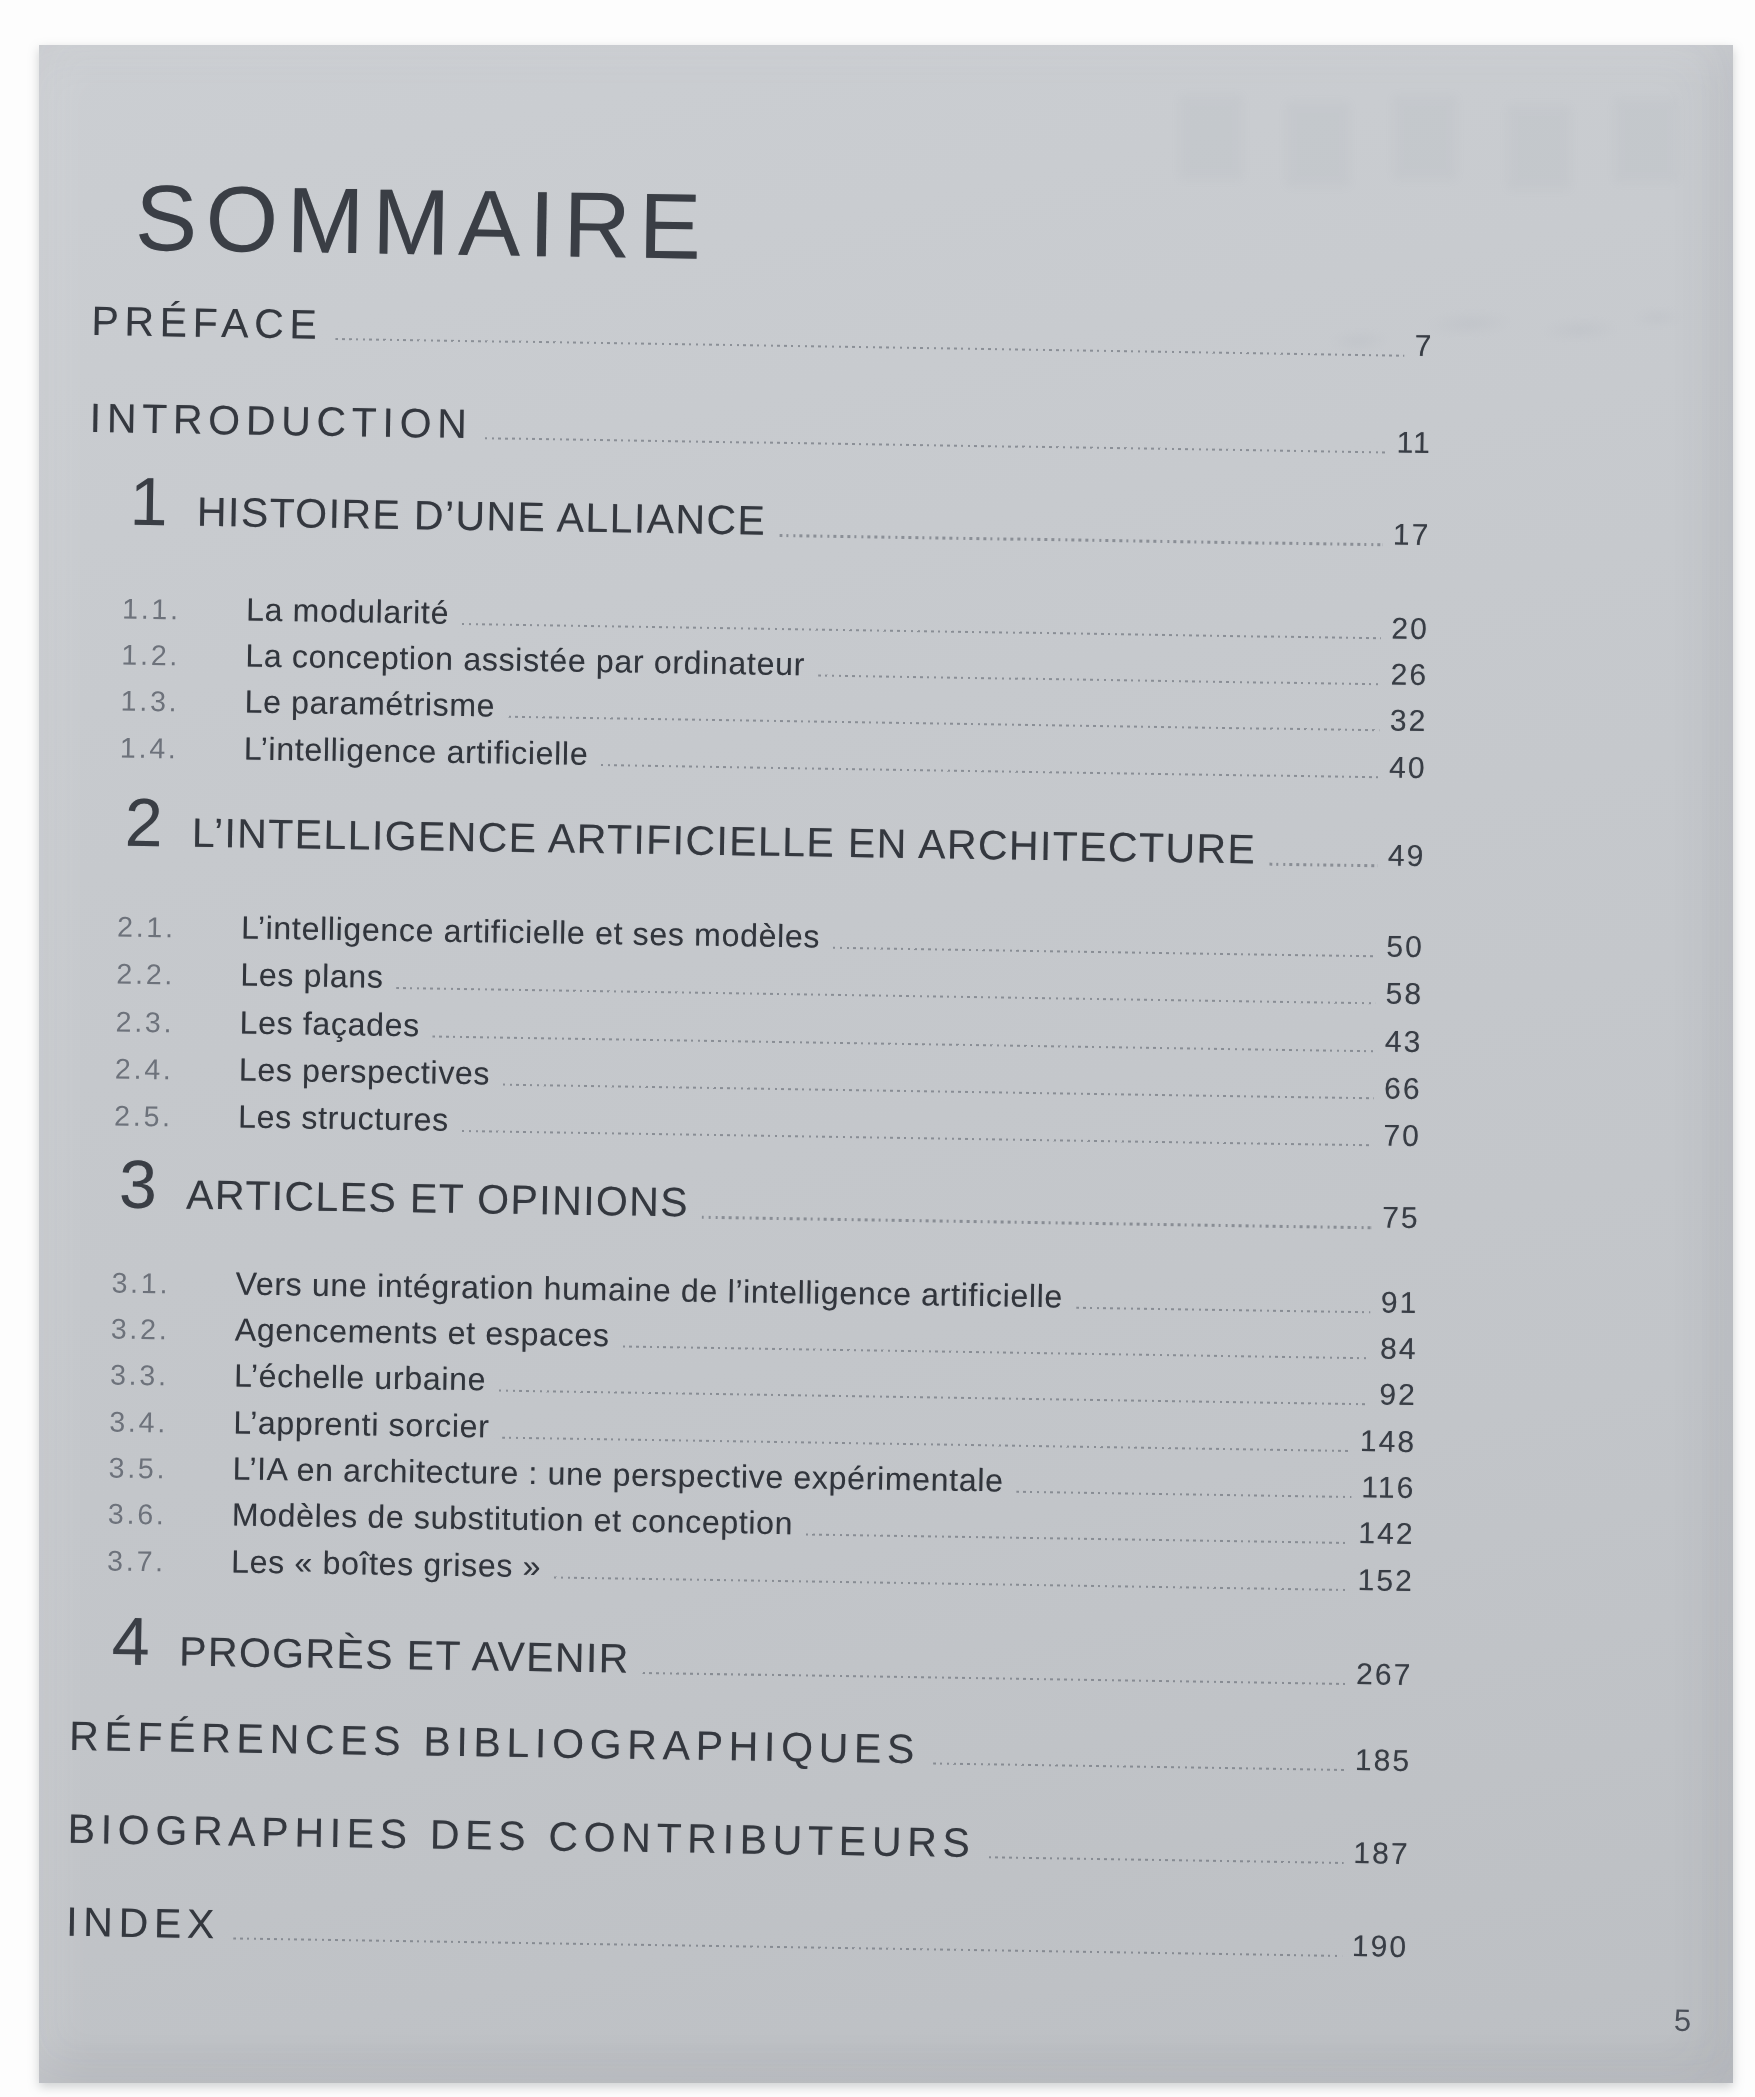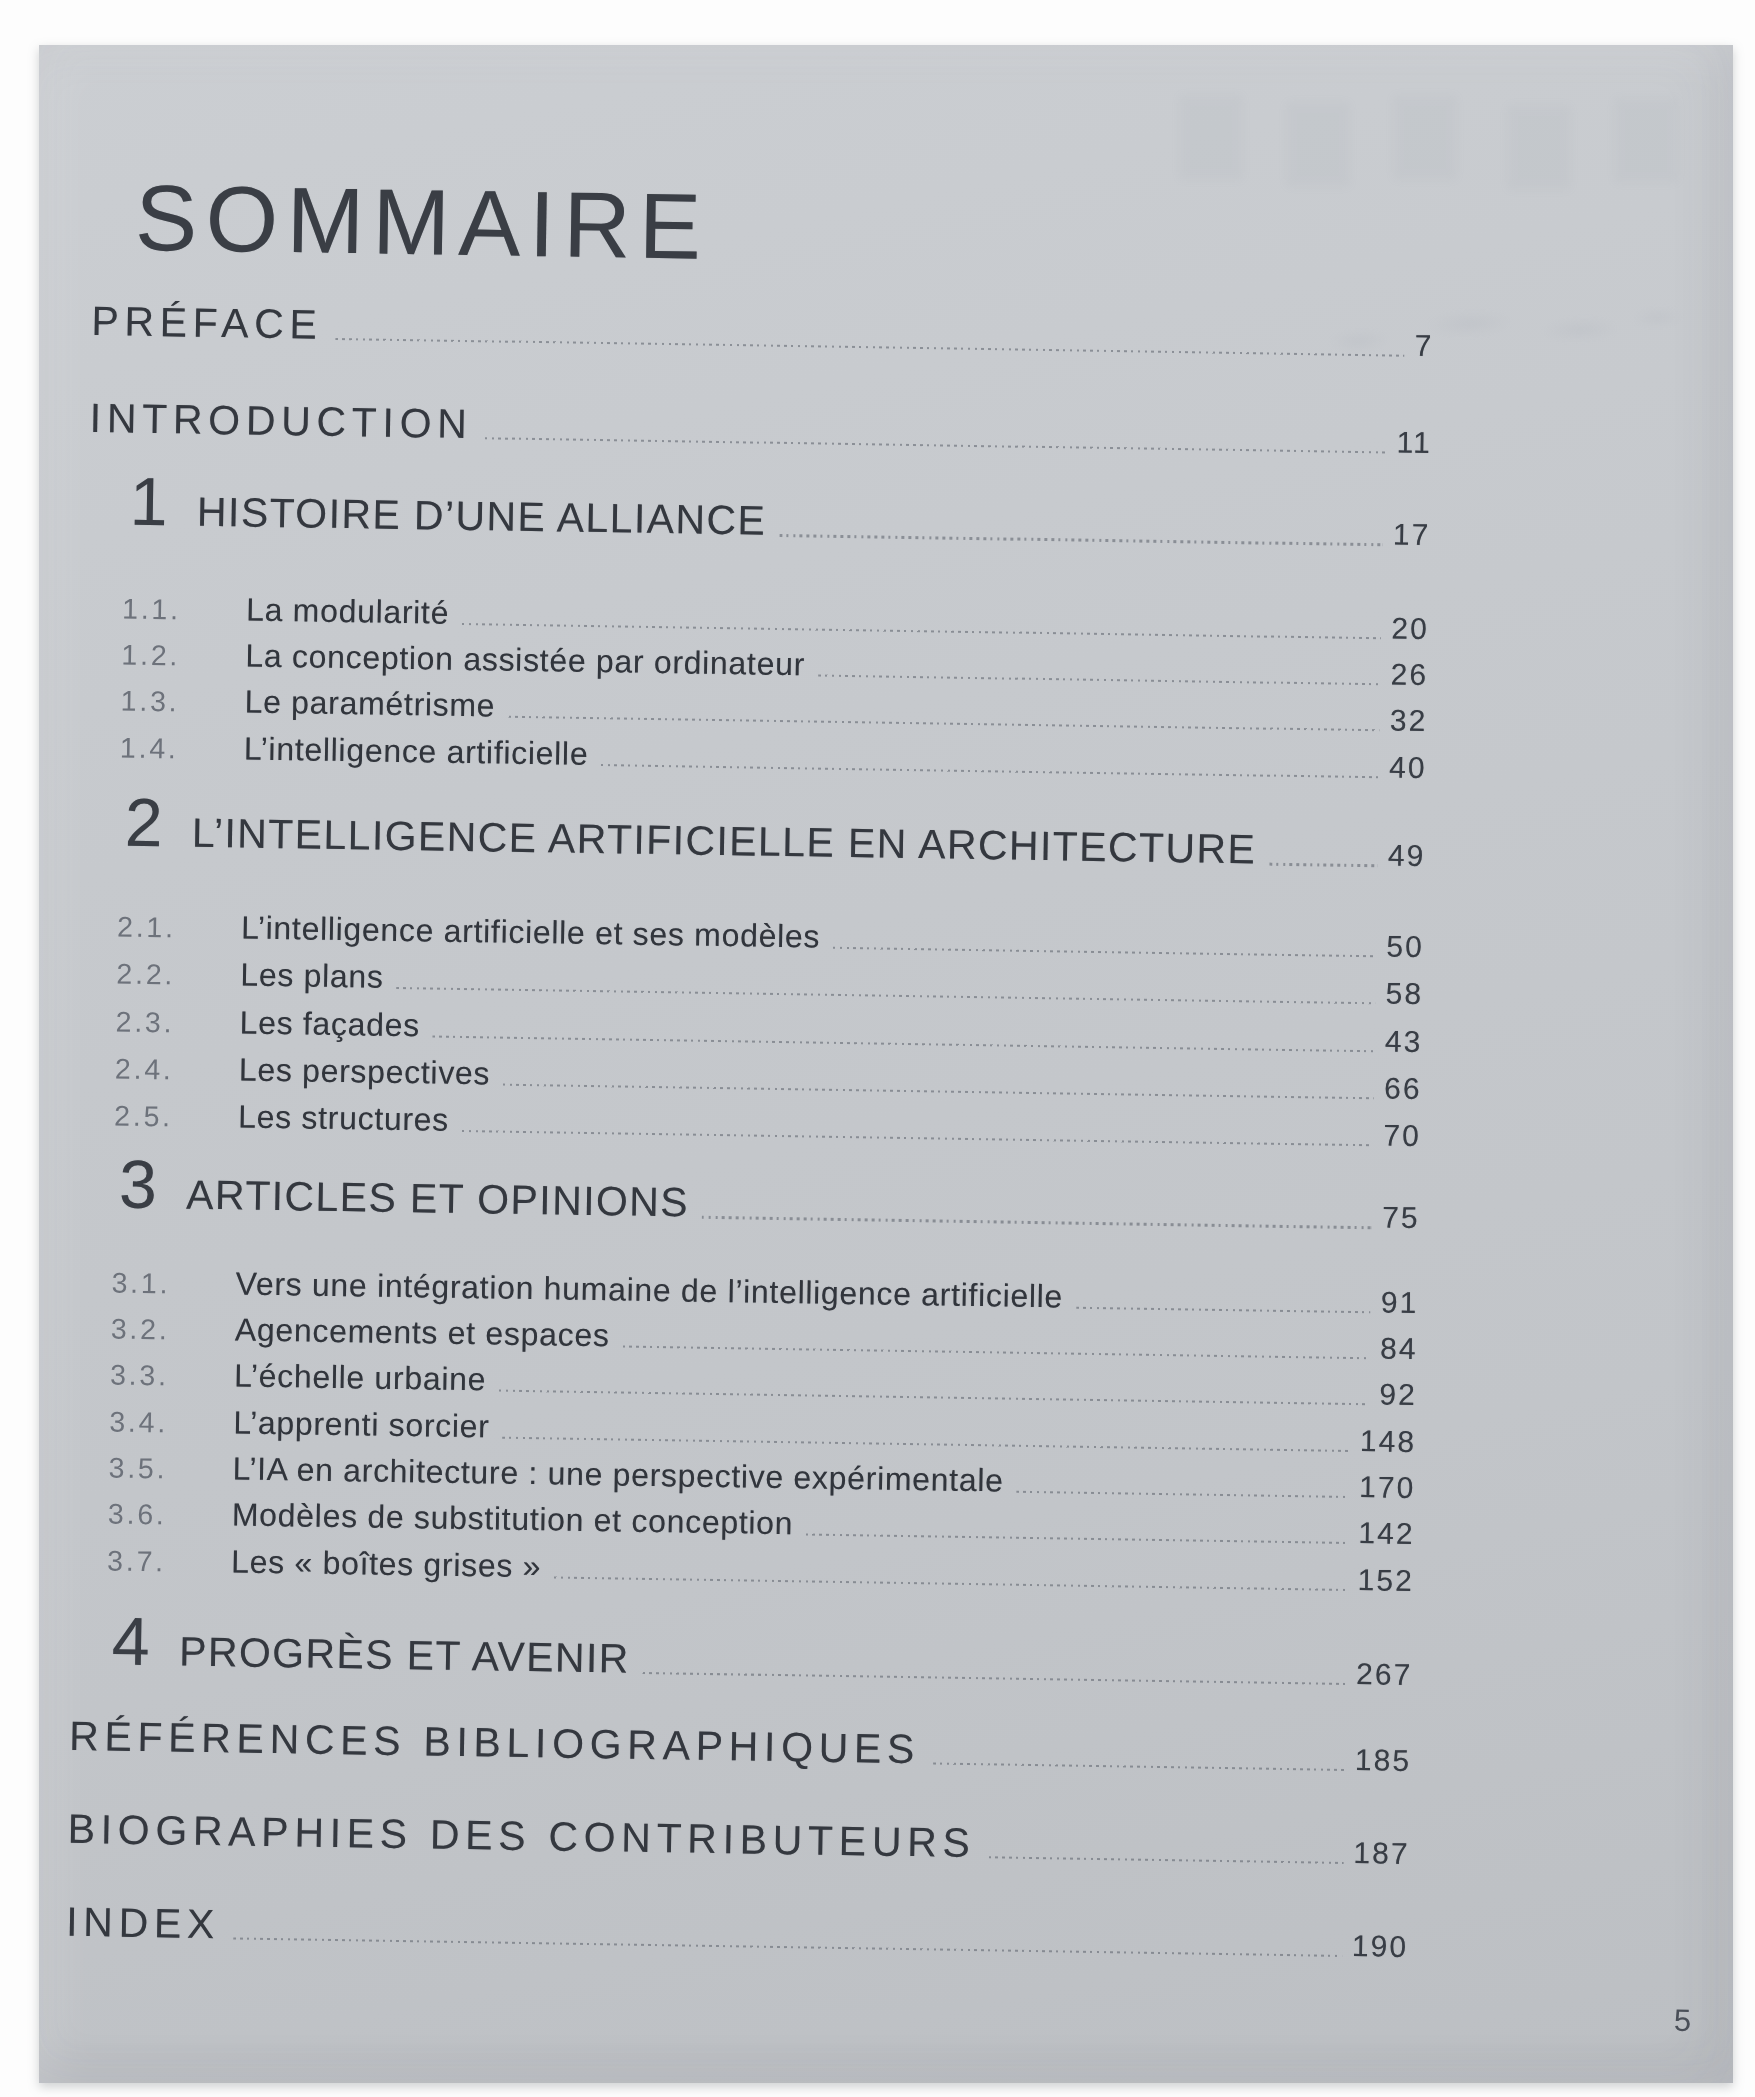--- a/index.html
+++ b/index.html
@@ -220,21 +220,21 @@
     <div class="row sub" style="top:1359px">
       <span class="num">3.4.</span>
       <span class="label">L’apprenti sorcier</span>
       <span class="dots"></span>
       <span class="pagenum">148</span>
     </div>
     <div class="row sub" style="top:1405px">
       <span class="num">3.5.</span>
       <span class="label">L’IA en architecture : une perspective expérimentale</span>
       <span class="dots"></span>
-      <span class="pagenum">170</span>
+      <span class="pagenum">116</span>
     </div>
     <div class="row sub" style="top:1451px">
       <span class="num">3.6.</span>
       <span class="label">Modèles de substitution et conception</span>
       <span class="dots"></span>
       <span class="pagenum">142</span>
     </div>
     <div class="row sub" style="top:1498px">
       <span class="num">3.7.</span>
       <span class="label">Les « boîtes grises »</span>

